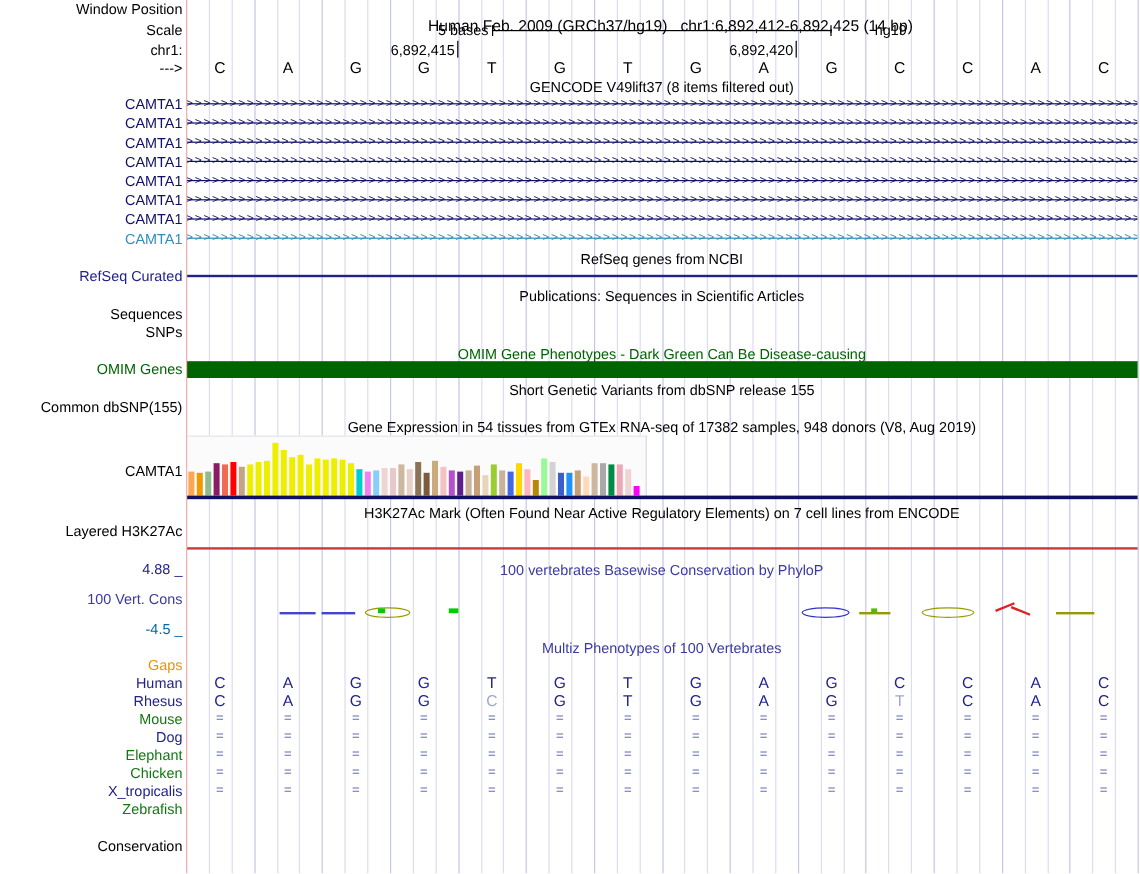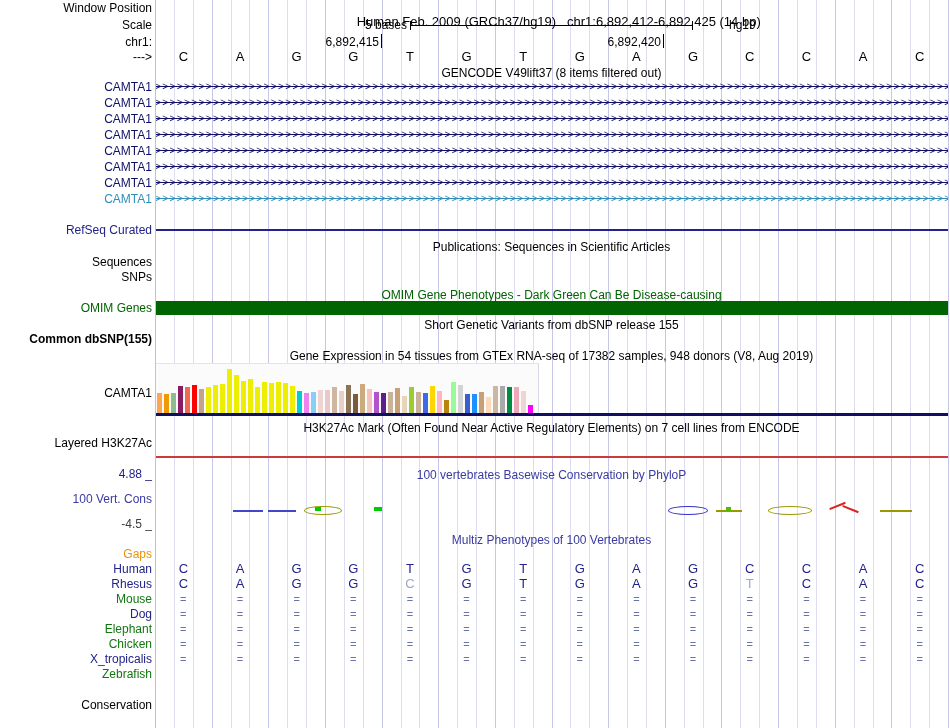--- a/index.html
+++ b/index.html
@@ -5,21 +5,21 @@
   html,body{margin:0;padding:0;background:#fff;}
   #app{position:relative;width:950px;height:728px;background:#fff;overflow:hidden;
        font-family:"Liberation Sans","DejaVu Sans",sans-serif;font-size:12px;color:#000;}
   .abs{position:absolute;}
   .llabel{position:absolute;right:798px;white-space:nowrap;text-align:left;line-height:14px;}
   .rlabel{position:absolute;white-space:nowrap;line-height:14px;}
   .ctitle{position:absolute;left:155px;width:793px;text-align:center;line-height:14px;white-space:pre;}
   .navy{color:#22228B;}
   .green{color:#006400;}
   .slate{color:#3A3AA0;}
-  .darkred{color:#404040;}
+  .darkred{color:#0369a1;}
   .gline{position:absolute;top:0;height:728px;width:1px;}
   .flexrow{position:absolute;left:155px;width:793px;display:flex;}
   .flexrow span{flex:1;text-align:center;}
   .seqrow{font-size:13px;line-height:14px;}
   .generow{position:absolute;left:155px;width:793px;height:12px;overflow:hidden;}
   .generow .gl{position:absolute;left:0;right:0;top:5px;height:1px;}
   .generow .ga{position:absolute;left:0;top:0;width:100%;height:12px;line-height:11px;
                font-size:10px;letter-spacing:1.4px;white-space:nowrap;overflow:hidden;}
   .hline{position:absolute;left:155px;width:793px;}
   .tick{position:absolute;width:1px;background:#000;}
@@ -156,33 +156,34 @@
         <div class="gl" style="background: rgb(16, 16, 102);"></div>
         <div class="ga" style="color: rgb(16, 16, 102);">&gt;&gt;&gt;&gt;&gt;&gt;&gt;&gt;&gt;&gt;&gt;&gt;&gt;&gt;&gt;&gt;&gt;&gt;&gt;&gt;&gt;&gt;&gt;&gt;&gt;&gt;&gt;&gt;&gt;&gt;&gt;&gt;&gt;&gt;&gt;&gt;&gt;&gt;&gt;&gt;&gt;&gt;&gt;&gt;&gt;&gt;&gt;&gt;&gt;&gt;&gt;&gt;&gt;&gt;&gt;&gt;&gt;&gt;&gt;&gt;&gt;&gt;&gt;&gt;&gt;&gt;&gt;&gt;&gt;&gt;&gt;&gt;&gt;&gt;&gt;&gt;&gt;&gt;&gt;&gt;&gt;&gt;&gt;&gt;&gt;&gt;&gt;&gt;&gt;&gt;&gt;&gt;&gt;&gt;&gt;&gt;&gt;&gt;&gt;&gt;&gt;&gt;&gt;&gt;&gt;&gt;&gt;&gt;&gt;&gt;&gt;&gt;&gt;&gt;&gt;&gt;&gt;&gt;&gt;&gt;</div>
       </div>
       <div class="llabel" style="top: 192px; color: rgb(46, 142, 184);">CAMTA1</div>
       <div class="generow" style="top: 193px; color: rgb(46, 142, 184); z-index: 2;">
         <div class="gl" style="background: rgb(46, 142, 184);"></div>
         <div class="ga" style="color: rgb(46, 142, 184);">&gt;&gt;&gt;&gt;&gt;&gt;&gt;&gt;&gt;&gt;&gt;&gt;&gt;&gt;&gt;&gt;&gt;&gt;&gt;&gt;&gt;&gt;&gt;&gt;&gt;&gt;&gt;&gt;&gt;&gt;&gt;&gt;&gt;&gt;&gt;&gt;&gt;&gt;&gt;&gt;&gt;&gt;&gt;&gt;&gt;&gt;&gt;&gt;&gt;&gt;&gt;&gt;&gt;&gt;&gt;&gt;&gt;&gt;&gt;&gt;&gt;&gt;&gt;&gt;&gt;&gt;&gt;&gt;&gt;&gt;&gt;&gt;&gt;&gt;&gt;&gt;&gt;&gt;&gt;&gt;&gt;&gt;&gt;&gt;&gt;&gt;&gt;&gt;&gt;&gt;&gt;&gt;&gt;&gt;&gt;&gt;&gt;&gt;&gt;&gt;&gt;&gt;&gt;&gt;&gt;&gt;&gt;&gt;&gt;&gt;&gt;&gt;&gt;&gt;&gt;&gt;&gt;&gt;&gt;&gt;</div>
       </div>
     </div>
 
+  <div class="ctitle" style="top:209px;z-index:2;">RefSeq genes from NCBI</div>
   <div class="llabel navy" style="top:223px;">RefSeq Curated</div>
   <div class="hline" style="top:229px;height:2px;background:#22228B;z-index:2;"></div>
 
   <div class="ctitle" style="top:240px;z-index:2;">Publications: Sequences in Scientific Articles</div>
   <div class="llabel" style="top:255px;">Sequences</div>
   <div class="llabel" style="top:270px;">SNPs</div>
 
   <div class="ctitle green" style="top:288px;z-index:2;">OMIM Gene Phenotypes - Dark Green Can Be Disease-causing</div>
   <div class="llabel green" style="top:301px;z-index:3;">OMIM Genes</div>
   <div class="hline" id="omim-bar" style="top: 301px; height: 14px; z-index: 2; background: rgb(0, 100, 0);"></div>
 
   <div class="ctitle" style="top:318px;z-index:2;">Short Genetic Variants from dbSNP release 155</div>
-  <div class="llabel" style="top:332px;font-weight:bold;">Common dbSNP(155)</div>
+  <div class="llabel" style="top:332px;">Common dbSNP(155)</div>
 
   <div class="ctitle" style="top:349px;z-index:2;">Gene Expression in 54 tissues from GTEx RNA-seq of 17382 samples, 948 donors (V8, Aug 2019)</div>
   <div class="llabel" style="top:386px;">CAMTA1</div>
   <div class="abs" style="left:155px;top:363px;width:383px;height:50px;background:#FBFBFB;border-top:1px solid #E4E4EE;border-right:1px solid #D8D8E8;z-index:1;"></div>
   <div id="gtex-bars" style="position: absolute; left: 0px; top: 0px; z-index: 2;">
       <div class="gtexbar" style="left: 157px; top: 393px; height: 20px; background: rgb(255, 165, 79);"></div>
       <div class="gtexbar" style="left: 164px; top: 394px; height: 19px; background: rgb(238, 154, 0);"></div>
       <div class="gtexbar" style="left: 171px; top: 393px; height: 20px; background: rgb(143, 188, 143);"></div>
       <div class="gtexbar" style="left: 178px; top: 386px; height: 27px; background: rgb(139, 28, 98);"></div>
       <div class="gtexbar" style="left: 185px; top: 387px; height: 26px; background: rgb(238, 106, 80);"></div>

